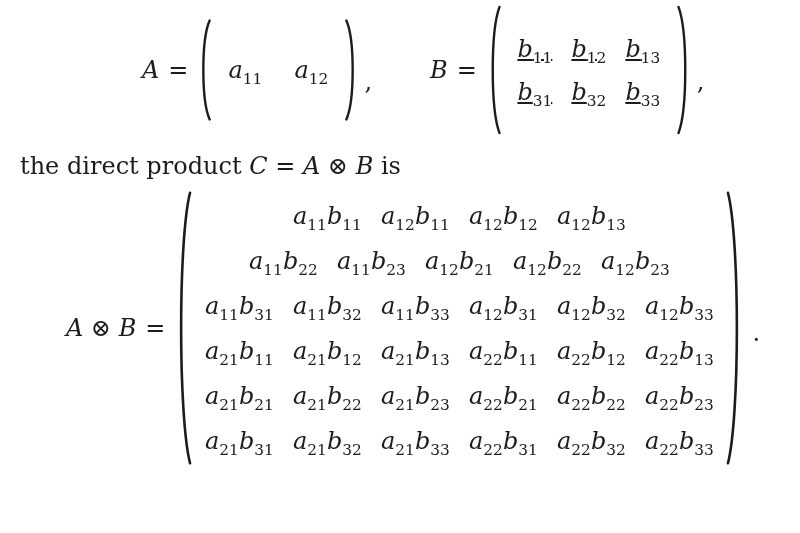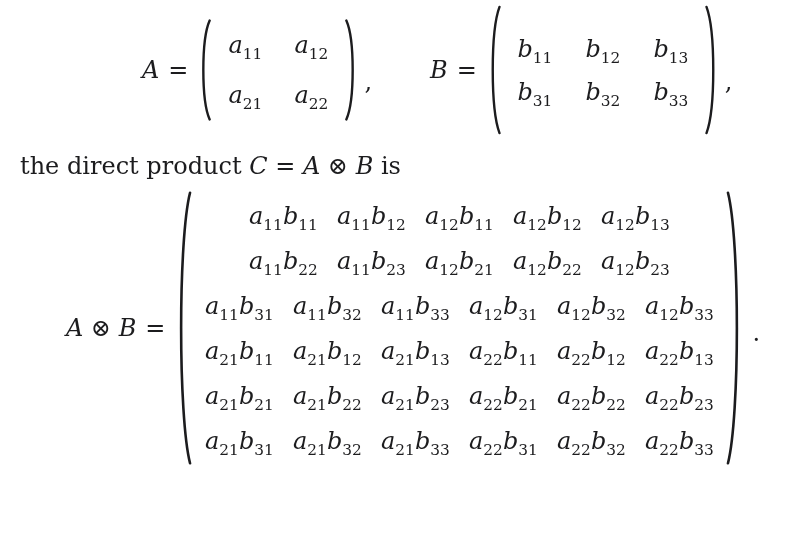--- a/index.html
+++ b/index.html
@@ -33,21 +33,21 @@
   .h-b { height: 130px; width: 16px; }
   .h-c { height: 276px; width: 19px; }
   .matrix {
     display: flex;
     flex-direction: column;
     justify-content: center;
     padding: 0 8px;
   }
   .mrow { display: flex; align-items: center; justify-content: center; }
   .m-a .mrow { height: 50px; gap: 16px; }
-  .m-b .mrow { height: 43px; gap: 18px; }
+  .m-b .mrow { height: 43px; gap: 4px; text-decoration: underline; }
   .m-c .mrow { height: 45px; gap: 12px; }
   .mcell { display: inline-block; text-align: center; white-space: nowrap; }
   .m-a .mcell, .m-b .mcell { min-width: 50px; }
   .m-c .mcell { min-width: 76px; }
   .punct { transform: translateY(12px); margin-left: 5px; }
   .punct.dot { transform: translateY(5px); margin-left: 8px; }
   .sentence {
     margin: 17px 12px 10px 20px;
     font-size: 24px;
   }
@@ -67,24 +67,20 @@
     <div class="equation">
       <span class="math"><span class="mi">A</span></span>
       <span class="math rel">=</span>
       <svg class="paren h-a" viewBox="0 0 16 100" preserveAspectRatio="none">
         <path d="M 13.5 1.5 C 4.5 20 4.5 80 13.5 98.5" fill="none" stroke="currentColor" stroke-width="2.4" vector-effect="non-scaling-stroke" stroke-linecap="round"></path>
       </svg>
       <div class="matrix m-a math">
           <div class="mrow">
             <span class="mcell"><span class="mi">a</span><sub>11</sub></span>
             <span class="mcell"><span class="mi">a</span><sub>12</sub></span>
-          </div>
-          <div class="mrow">
-            <span class="mcell"><span class="mi">a</span><sub>21</sub></span>
-            <span class="mcell"><span class="mi">a</span><sub>22</sub></span>
           </div>
         </div>
       <svg class="paren h-a" viewBox="0 0 16 100" preserveAspectRatio="none">
         <path d="M 2.5 1.5 C 11.5 20 11.5 80 2.5 98.5" fill="none" stroke="currentColor" stroke-width="2.4" vector-effect="non-scaling-stroke" stroke-linecap="round"></path>
       </svg>
       <span class="punct">,</span>
     </div>
 
     <div class="equation">
       <span class="math"><span class="mi">B</span></span>
@@ -116,21 +112,20 @@
 
   <div class="big-eq">
     <span class="math"><span class="mi">A</span> ⊗ <span class="mi">B</span></span>
     <span class="math rel">=</span>
     <svg class="paren h-c" viewBox="0 0 16 100" preserveAspectRatio="none">
       <path d="M 13.5 1 C 3.5 18 3.5 82 13.5 99" fill="none" stroke="currentColor" stroke-width="2.6" vector-effect="non-scaling-stroke" stroke-linecap="round"></path>
     </svg>
     <div class="matrix m-c math">
         <div class="mrow">
           <span class="mcell"><span class="mi">a</span><sub>11</sub><span class="mi">b</span><sub>11</sub></span>
-          <span class="mcell"><span class="mi">a</span><sub>11</sub><span class="mi">b</span><sub>12</sub></span>
           <span class="mcell"><span class="mi">a</span><sub>12</sub><span class="mi">b</span><sub>11</sub></span>
           <span class="mcell"><span class="mi">a</span><sub>12</sub><span class="mi">b</span><sub>12</sub></span>
           <span class="mcell"><span class="mi">a</span><sub>12</sub><span class="mi">b</span><sub>13</sub></span>
         </div>
         <div class="mrow">
           <span class="mcell"><span class="mi">a</span><sub>11</sub><span class="mi">b</span><sub>22</sub></span>
           <span class="mcell"><span class="mi">a</span><sub>11</sub><span class="mi">b</span><sub>23</sub></span>
           <span class="mcell"><span class="mi">a</span><sub>12</sub><span class="mi">b</span><sub>21</sub></span>
           <span class="mcell"><span class="mi">a</span><sub>12</sub><span class="mi">b</span><sub>22</sub></span>
           <span class="mcell"><span class="mi">a</span><sub>12</sub><span class="mi">b</span><sub>23</sub></span>

